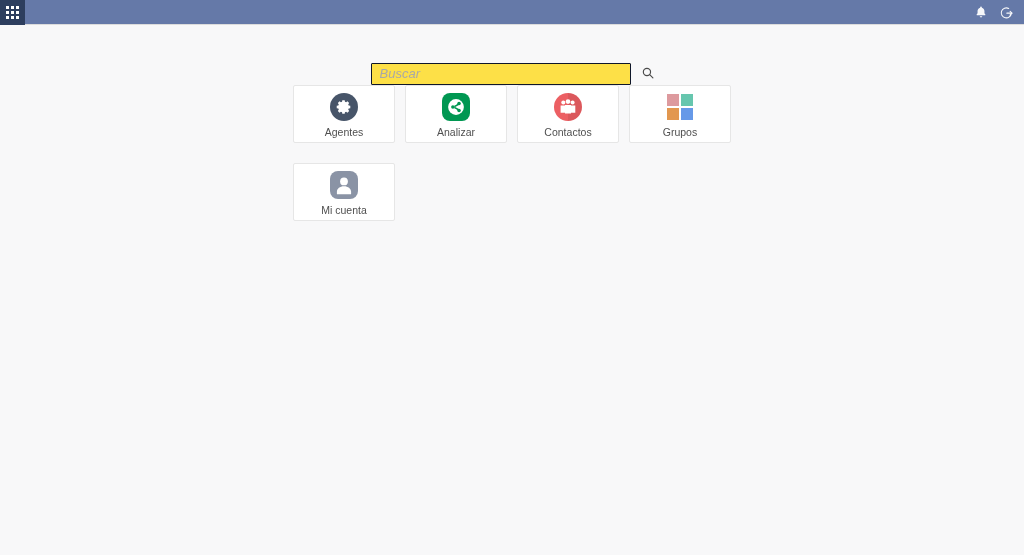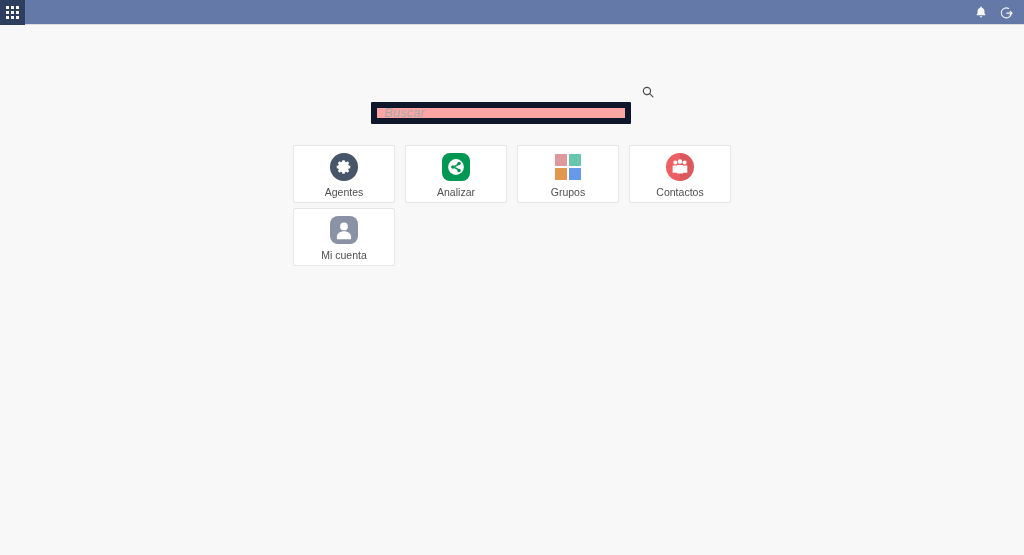--- a/index.html
+++ b/index.html
@@ -84,29 +84,28 @@
   .search-row {
     display: flex;
     align-items: center;
     width: 290px;
     margin-left: 7px;
   }
 
   .search-input {
     width: 270px;
     height: 22px;
-    border: 6px solid #0f172a;
-    background: #fca5a5;
+    border: 1px solid #0f172a;
+    background: #fde047;
     border-radius: 1px;
     padding: 0 8px;
     font-family: "Liberation Sans", sans-serif;
     font-size: 12.5px;
     color: #555;
     outline: none;
-    margin-top: 39px;
   }
   .search-input::placeholder {
     font-style: italic;
     color: #a8a8a8;
     font-size: 13px;
   }
 
   .search-btn {
     width: 26px;
     height: 22px;
@@ -114,25 +113,24 @@
     align-items: center;
     justify-content: center;
     background: transparent;
     border: none;
     cursor: pointer;
     margin-left: 4px;
   }
 
   
   .tiles {
-    margin-top: 21px;
     width: 438px;
     display: flex;
     flex-wrap: wrap;
-    gap: 5px 10px;
+    gap: 20px 10px;
     align-content: flex-start;
   }
 
   .tile {
     width: 102px;
     height: 58px;
     background: #ffffff;
     border: 1px solid #e6e6e6;
     border-radius: 2px;
     display: flex;
@@ -260,32 +258,20 @@
             <g fill="#009752">
               <circle cx="15.3" cy="8.2" r="1.95"></circle>
               <circle cx="15.3" cy="15.8" r="1.95"></circle>
               <circle cx="8.6" cy="12" r="1.95"></circle>
               <path d="M9.3 11.1l5.6-3.1.8 1.45-5.6 3.1zM9.3 12.9l5.6 3.1.8-1.45-5.6-3.1z"></path>
             </g>
           </svg>
         </div>
       </div>
       <div class="tile-label">Analizar</div>
-    </div>
-
-    <div class="tile">
-      <div class="tile-icon" style="overflow:visible">
-        <div class="grupos-grid">
-          <span style="background:#dd9a9e"></span>
-          <span style="background:#66c6ae"></span>
-          <span style="background:#e2974f"></span>
-          <span style="background:#6699e8"></span>
-        </div>
-      </div>
-      <div class="tile-label">Grupos</div>
     </div>
 
     <div class="tile">
       <div class="tile-icon">
         <div class="ico-base ico-circle" style="background:#ec5f63">
           <svg width="28" height="28" viewBox="0 0 28 28" aria-hidden="true">
             <path d="M14 0a14 14 0 0 1 14 14 14 14 0 0 1-14 14z" fill="#000000" opacity=".07"></path>
             <g fill="#ffffff">
               <circle cx="9.3" cy="9.6" r="2.0"></circle>
               <path d="M6.6 12.6h5.4v7.2H6.6z" rx="1"></path>
@@ -293,20 +279,32 @@
               <path d="M15.9 12.6h5.4v7.2h-5.4z"></path>
               <circle cx="14" cy="8.6" r="2.3"></circle>
               <path d="M11 11.9h6v8.6h-6z"></path>
             </g>
           </svg>
         </div>
       </div>
       <div class="tile-label">Contactos</div>
     </div>
 
+    <div class="tile">
+      <div class="tile-icon" style="overflow:visible">
+        <div class="grupos-grid">
+          <span style="background:#dd9a9e"></span>
+          <span style="background:#66c6ae"></span>
+          <span style="background:#e2974f"></span>
+          <span style="background:#6699e8"></span>
+        </div>
+      </div>
+      <div class="tile-label">Grupos</div>
+    </div>
+
 
     <div class="tile">
       <div class="tile-icon">
         <div class="ico-base ico-rsq" style="background:#8a93a5">
           <svg width="28" height="28" viewBox="0 0 28 28" aria-hidden="true">
             <g fill="#ffffff">
               <circle cx="14" cy="10.4" r="3.9"></circle>
               <path d="M14 15.2c-4.1 0-7.1 2.4-7.1 5.6v2.4h14.2v-2.4c0-3.2-3-5.6-7.1-5.6z"></path>
             </g>
           </svg>

